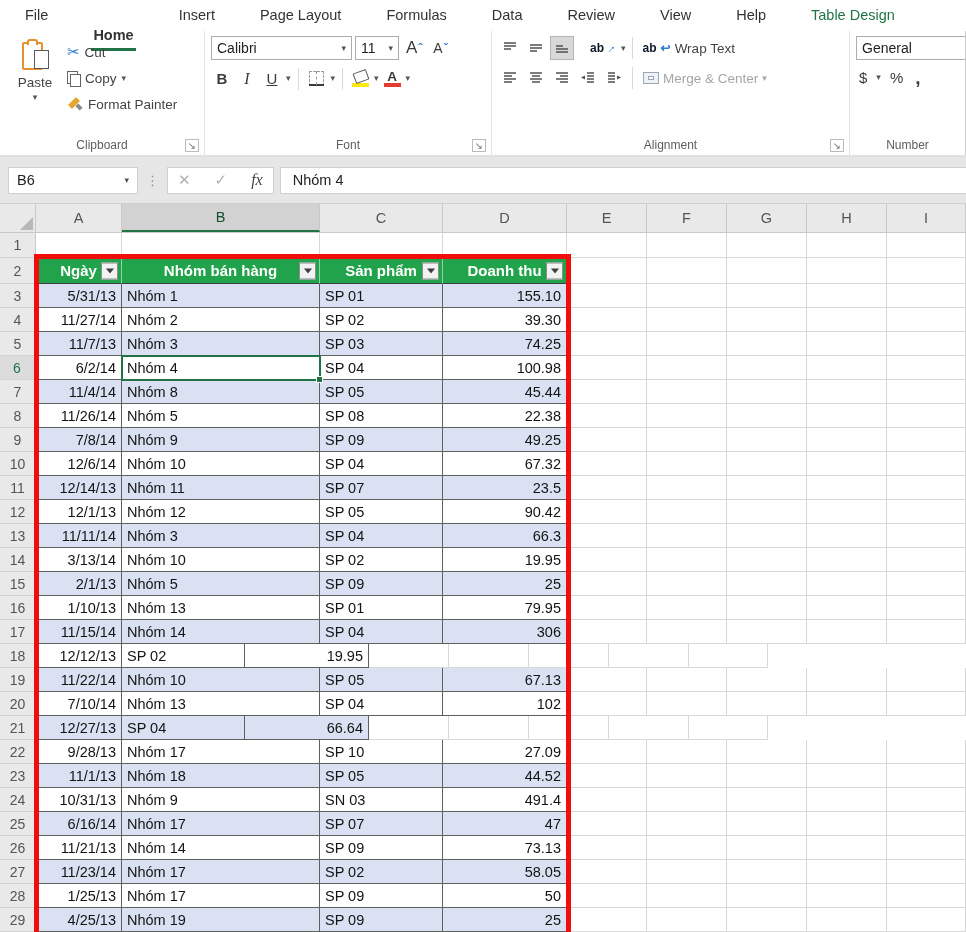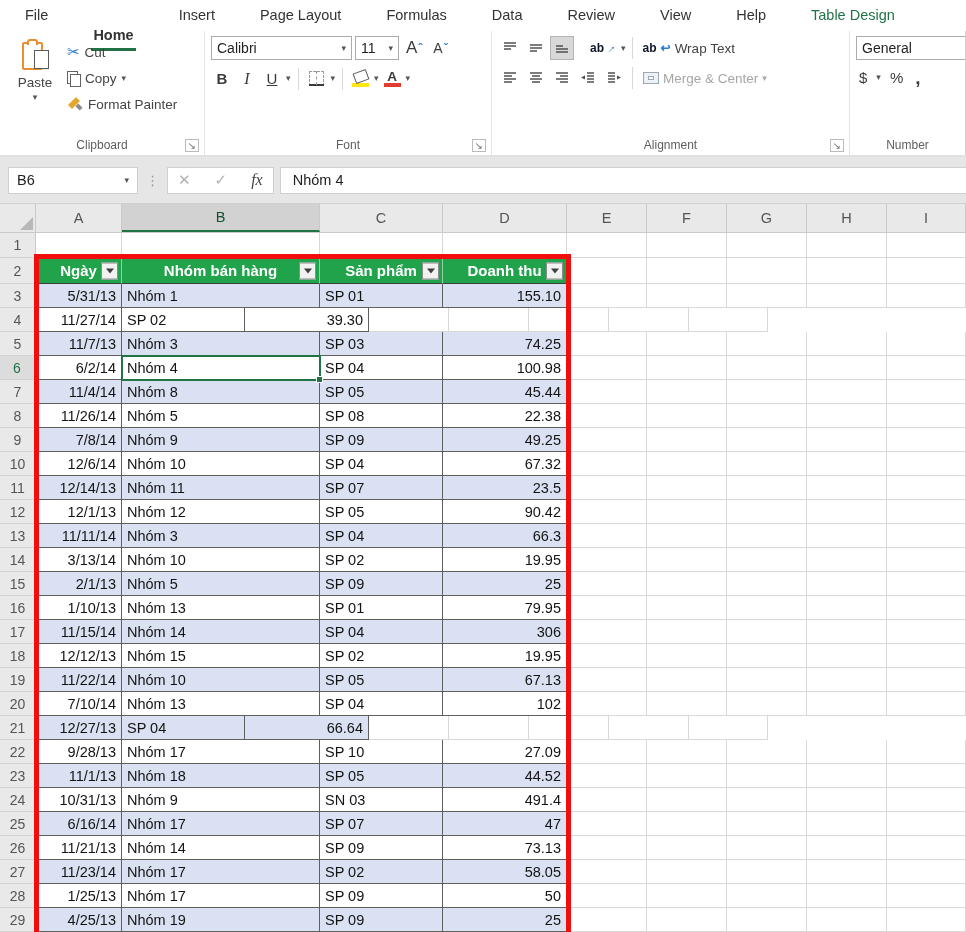--- a/index.html
+++ b/index.html
@@ -403,20 +403,21 @@
         <div class="cell tcell banded ar" style="width: 124px;">155.10</div>
         <div class="cell" style="width: 80px;"></div>
         <div class="cell" style="width: 80px;"></div>
         <div class="cell" style="width: 80px;"></div>
         <div class="cell" style="width: 80px;"></div>
         <div class="cell" style="width: 79px;"></div>
       </div>
       <div class="grow" style="height: 24px;">
         <div class="rh">4</div>
         <div class="cell tcell ar" style="width: 86px;">11/27/14</div>
+        <div class="cell tcell" style="width: 198px;">Nhóm 2</div>
         <div class="cell tcell" style="width: 123px;">SP 02</div>
         <div class="cell tcell ar" style="width: 124px;">39.30</div>
         <div class="cell" style="width: 80px;"></div>
         <div class="cell" style="width: 80px;"></div>
         <div class="cell" style="width: 80px;"></div>
         <div class="cell" style="width: 80px;"></div>
         <div class="cell" style="width: 79px;"></div>
       </div>
       <div class="grow" style="height: 24px;">
         <div class="rh">5</div>
@@ -570,21 +571,20 @@
         <div class="cell tcell banded ar" style="width: 124px;">306</div>
         <div class="cell" style="width: 80px;"></div>
         <div class="cell" style="width: 80px;"></div>
         <div class="cell" style="width: 80px;"></div>
         <div class="cell" style="width: 80px;"></div>
         <div class="cell" style="width: 79px;"></div>
       </div>
       <div class="grow" style="height: 24px;">
         <div class="rh">18</div>
         <div class="cell tcell ar" style="width: 86px;">12/12/13</div>
-        <div class="cell tcell" style="width: 198px;">Nhóm 15</div>
         <div class="cell tcell" style="width: 123px;">SP 02</div>
         <div class="cell tcell ar" style="width: 124px;">19.95</div>
         <div class="cell" style="width: 80px;"></div>
         <div class="cell" style="width: 80px;"></div>
         <div class="cell" style="width: 80px;"></div>
         <div class="cell" style="width: 80px;"></div>
         <div class="cell" style="width: 79px;"></div>
       </div>
       <div class="grow" style="height: 24px;">
         <div class="rh">19</div>

